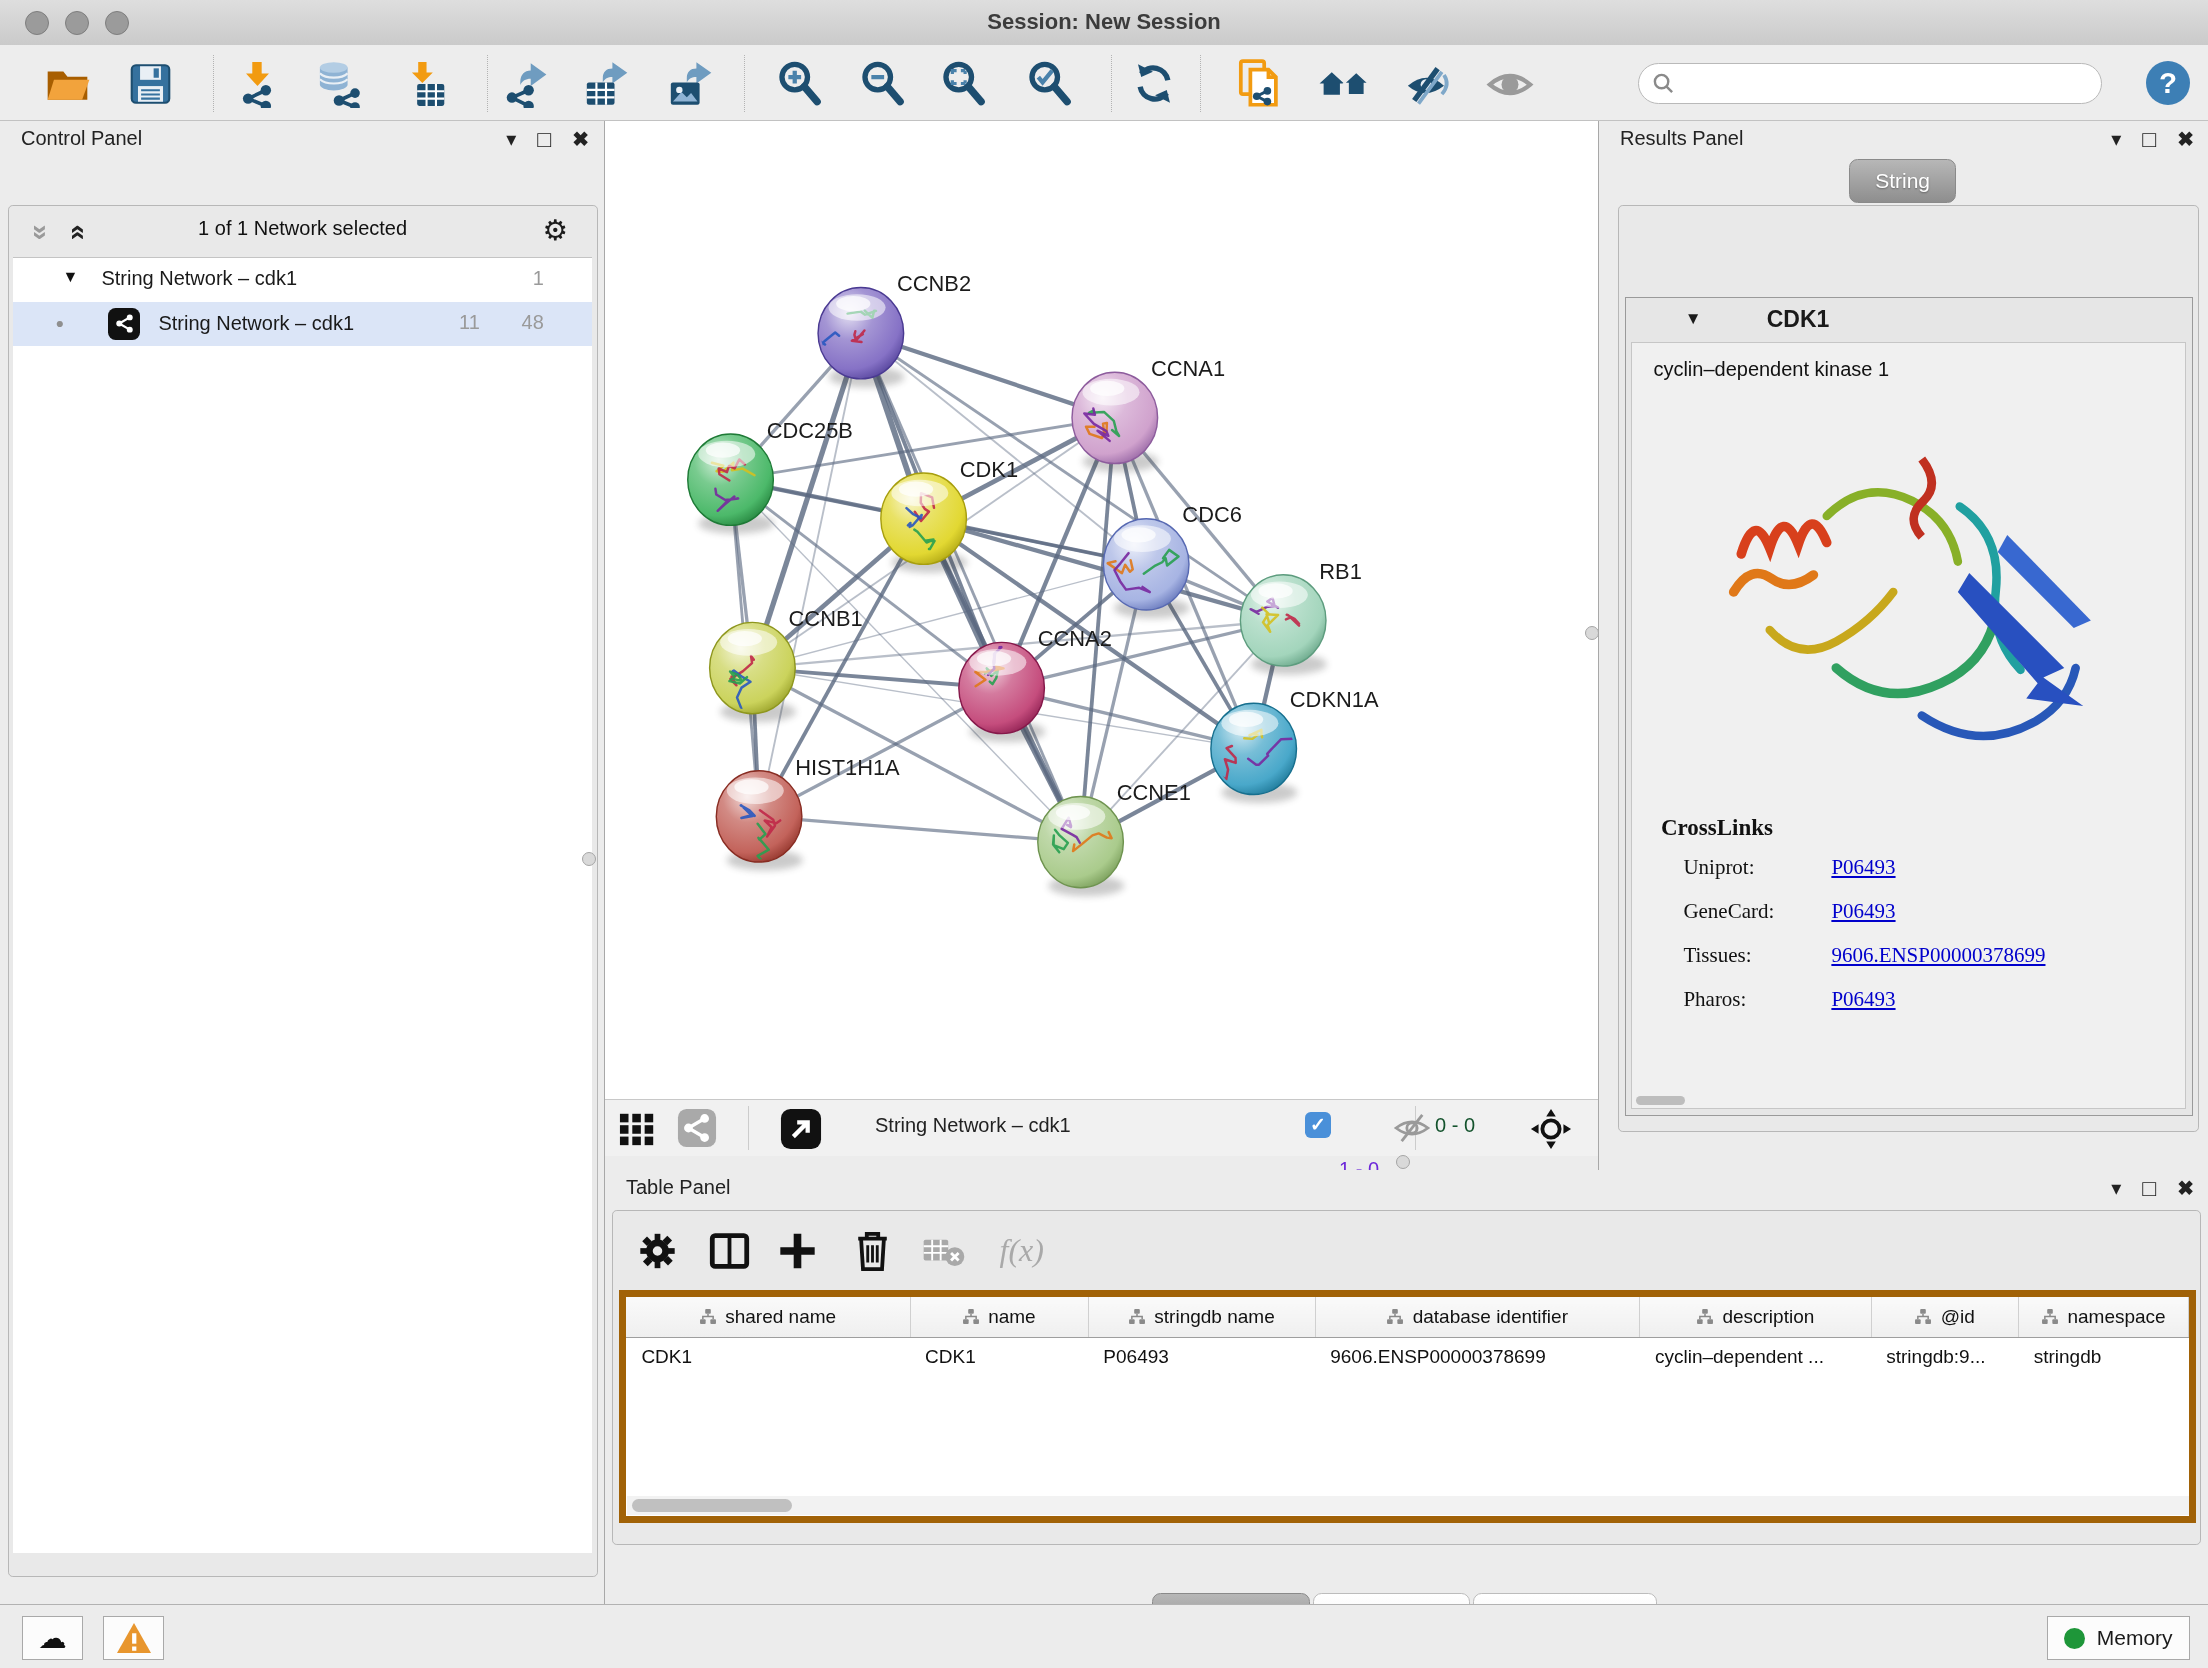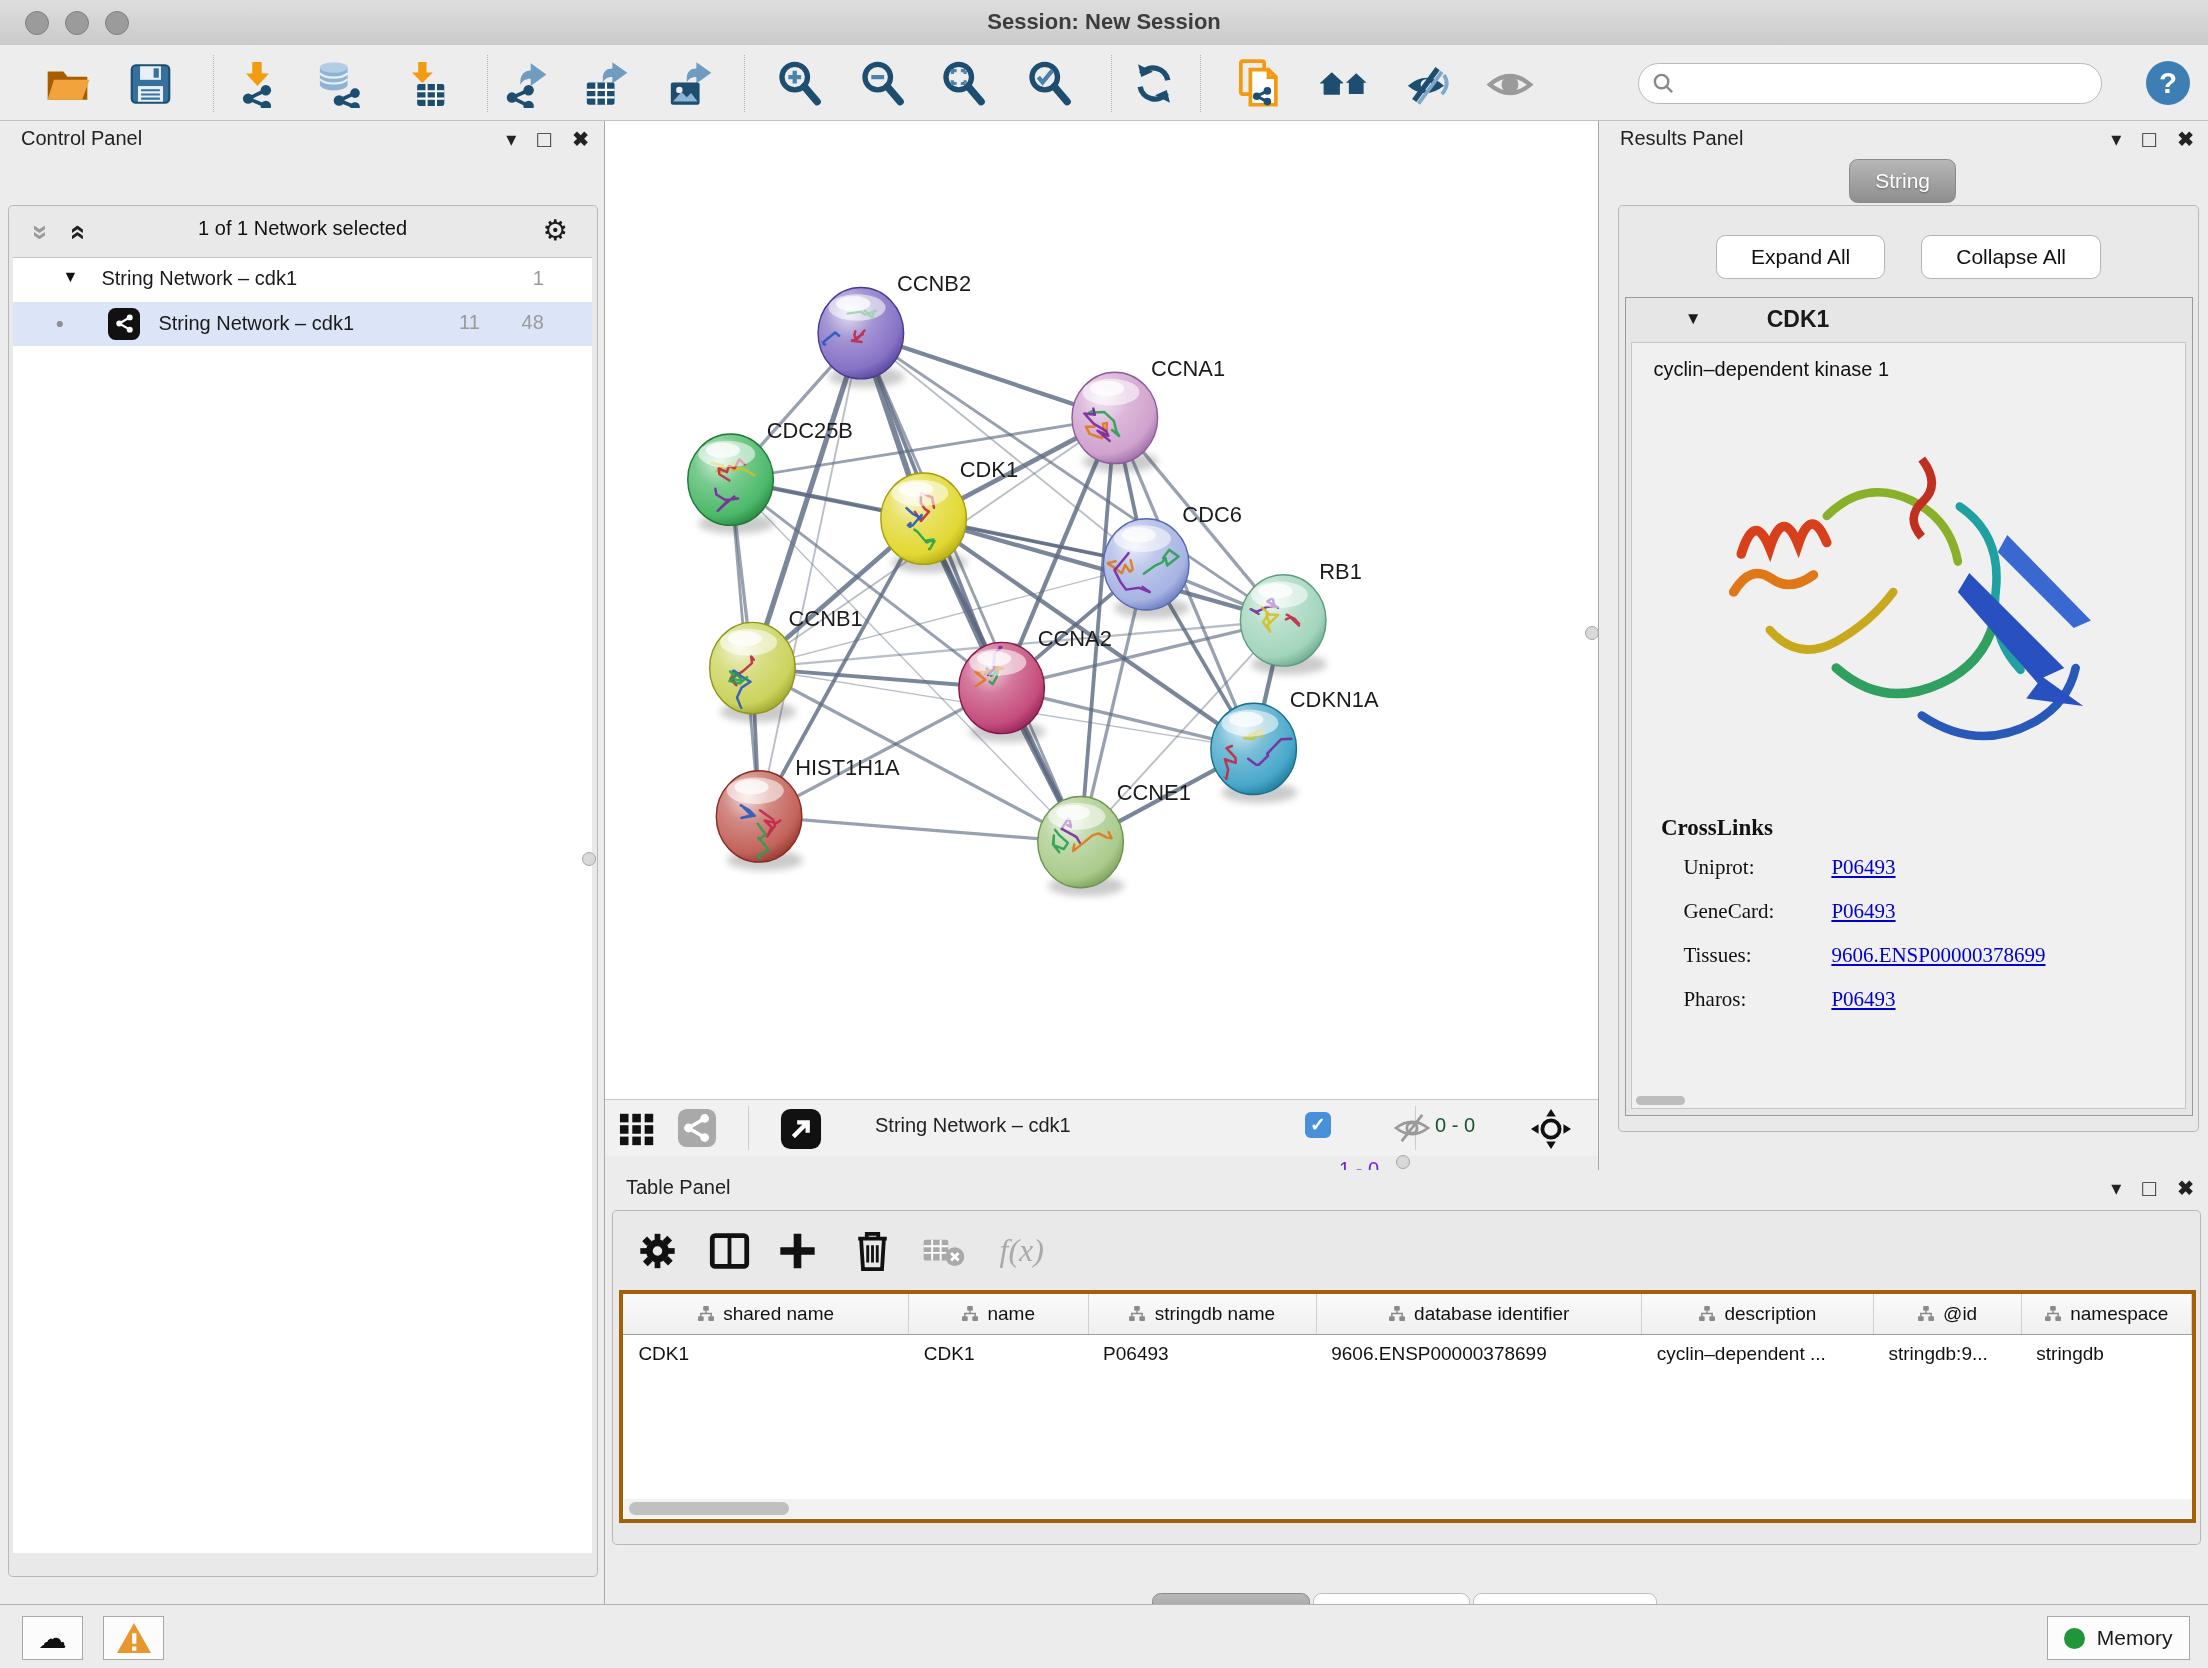--- a/index.html
+++ b/index.html
@@ -105,21 +105,21 @@
     background:#bdbdbd; border-radius:4.8px; }
 
   
   #table-panel { position:absolute; left:605px; top:1170px; width:1604px; height:434px; background:#ececec; }
   #tp-box { position:absolute; left:6.7px; top:40px; width:1589px; height:335px; }
   #tp-toolbar { position:absolute; left:0; top:5.7px; height:68px; }
   .tpi { position:absolute; top:7.6px; width:53px; height:53px; transform:translateX(-50%);
     display:flex; align-items:center; justify-content:center; }
   #fx-label { font-family:"Liberation Serif", serif; font-style:italic; font-size:32px; color:#a9a9a9; }
   #table-wrap { position:absolute; left:6.7px; top:79px; width:1577px; height:233px;
-    background:#fff; border:4px solid #a16207; overflow:hidden; }
+    background:#fff; border:7px solid #a16207; overflow:hidden; }
   table { border-collapse:collapse; table-layout:fixed; }
   thead th { height:40px; background:linear-gradient(#fafafa,#efefef); border-bottom:1.9px solid #9e9e9e;
     border-right:1px solid #d0d0d0; font-size:19px; font-weight:normal; color:#111; }
   .th-inner { display:flex; align-items:center; justify-content:center; gap:9.5px; }
   tbody td { height:40px; font-size:19px; padding-left:15px; white-space:nowrap; overflow:hidden; color:#111; }
   #hscroll { position:absolute; left:1px; bottom:1px; width:1575px; height:19px; background:#f2f2f2; }
   #hscroll-thumb { position:absolute; left:4.8px; top:2.9px; width:160px; height:13.3px; background:#c0c0c0; border-radius:6.7px; }
   #tp-tabs { position:absolute; left:0; top:382px; width:100%; text-align:center; }
 
   
@@ -693,24 +693,20 @@
       <span class="panel-ctrls">
         <span class="pc">▾</span>
         <span class="pc float">□</span>
         <span class="pc close">✖</span>
       </span>
     </div>
     <div id="rp-tab-row">
       <span class="tab selected">String</span>
     </div>
     <div id="rp-box" class="inner-box">
-      <div id="rp-buttons">
-        <span class="rp-btn">Expand All</span>
-        <span class="rp-btn">Collapse All</span>
-      </div>
       <div id="rp-section">
         <div id="rp-sec-header">
           <span id="rp-sec-disclosure">▼</span>
           <span id="rp-sec-title">CDK1</span>
         </div>
         <div id="rp-content">
           <div id="rp-desc">cyclin–dependent kinase 1</div>
           <div id="protein-wrap">
             <svg width="447" height="399" viewBox="0 0 470 420">
               <g fill="none" stroke-linecap="round">

